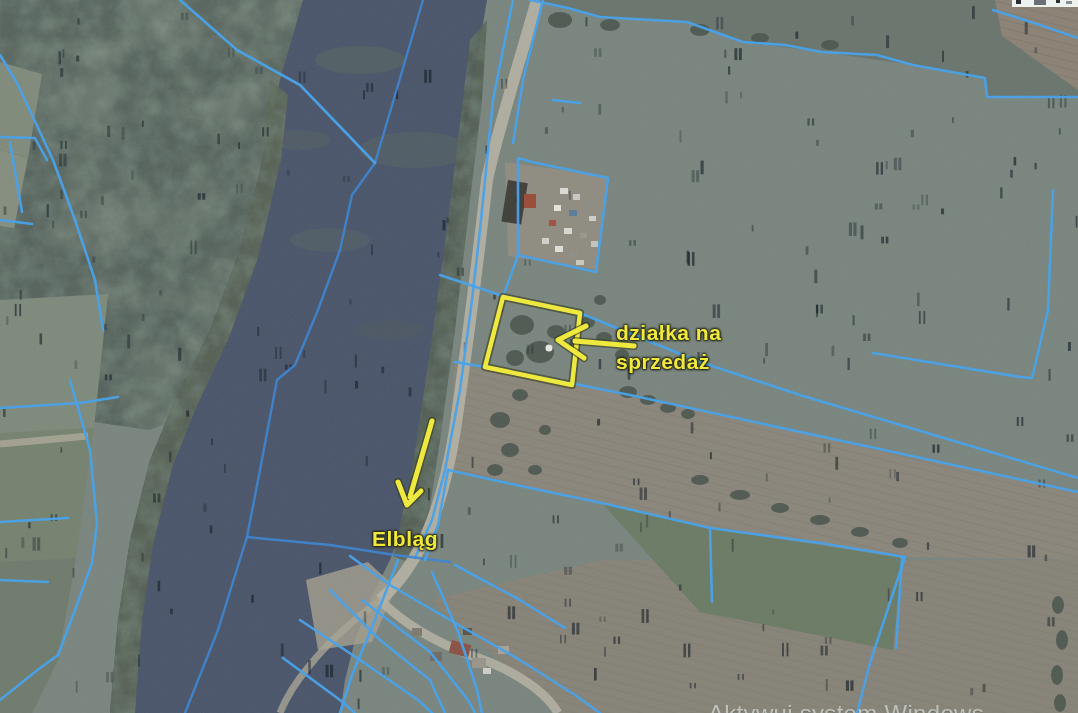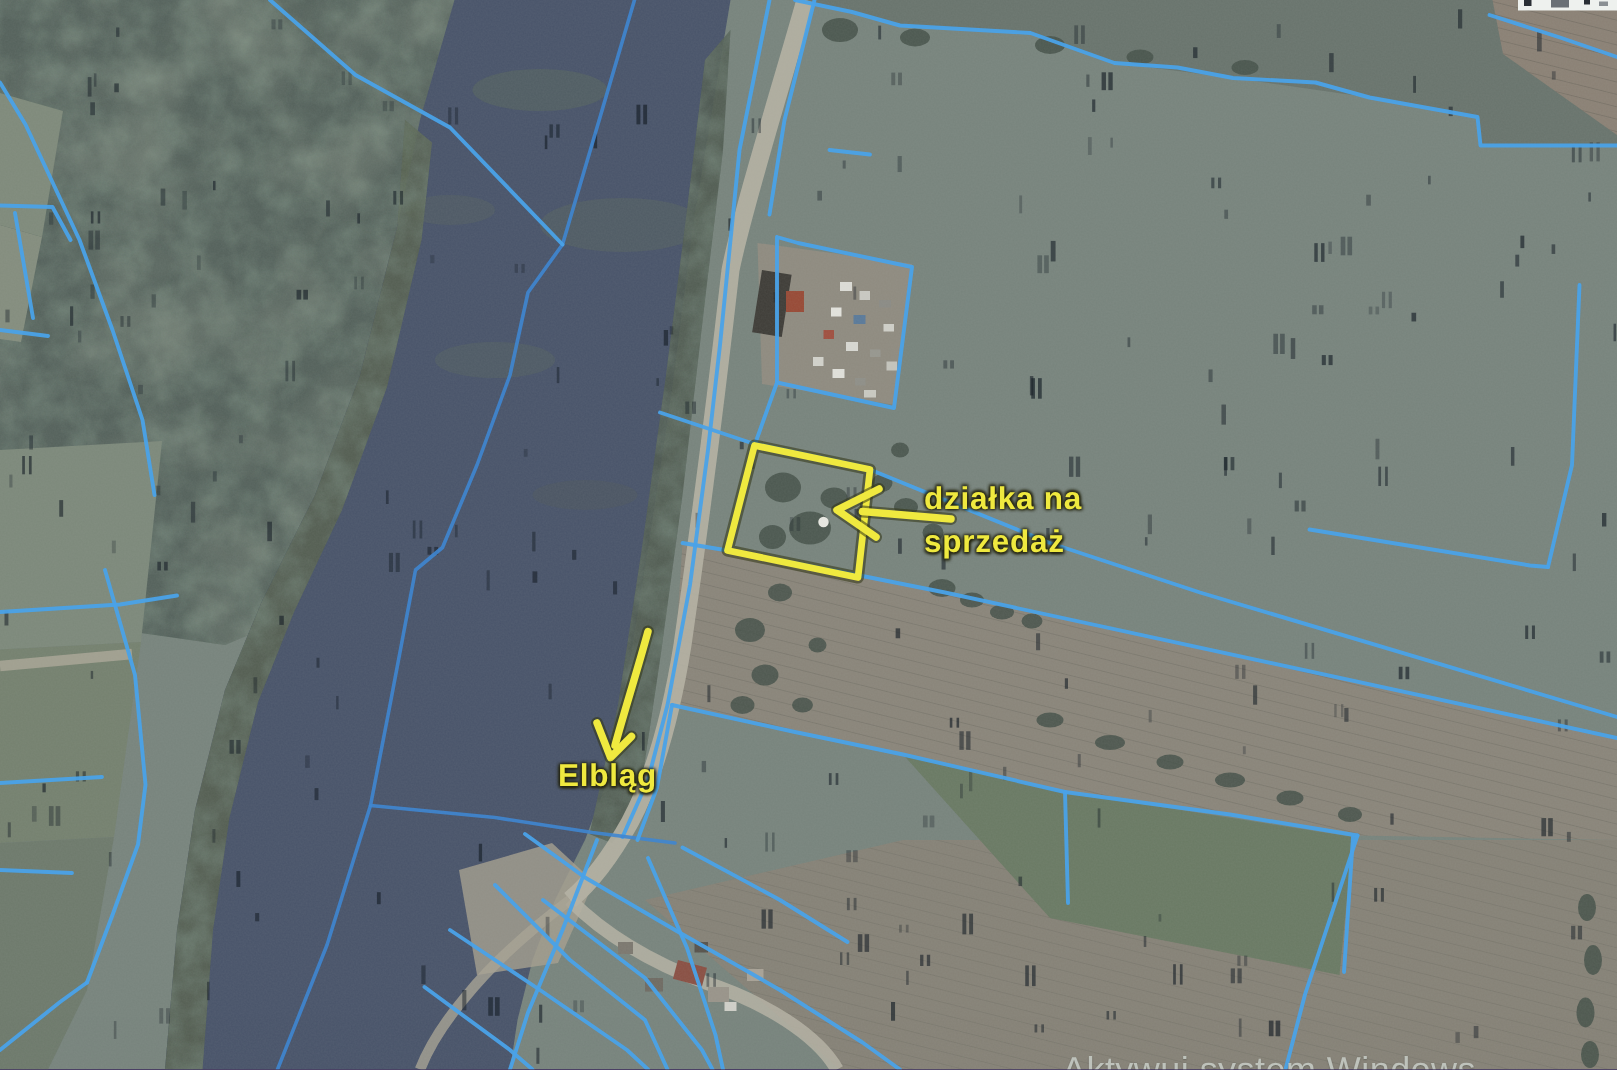--- a/index.html
+++ b/index.html
@@ -1,18 +1,18 @@
 <!DOCTYPE html>
 <html style="--cadastral_line: #4aa2e8; --annotation_yellow: #efe93f; --river_water: #49546a; --field_green: #78847d; --field_brown: #8a857a; --forest_green: #55625c; --road_gray: #b5b1a3;"><head>
 <meta charset="utf-8">
 <style>
   html,body{margin:0;padding:0;background:#222;}
   .stage{
     position:relative;width:1078px;height:713px;overflow:hidden;
-    background:#6d28d9;font-family:"Liberation Sans",sans-serif;
+    background:#0f766e;font-family:"Liberation Sans",sans-serif;
     user-select:none;
   }
   .stage svg{position:absolute;left:0;top:0;display:block;}
   .cad{fill:none;stroke:var(--cadastral_line,#4aa2e8);stroke-width:2.6;stroke-linejoin:round;stroke-linecap:round;opacity:.95;}
   .cad-dark{fill:none;stroke:#3f86d0;stroke-width:2.4;stroke-linejoin:round;stroke-linecap:round;opacity:.9;}
   .yel{fill:none;stroke:var(--annotation_yellow,#efe93f);stroke-linejoin:round;stroke-linecap:round;}
   .yel-halo{fill:none;stroke:rgba(50,52,20,.55);stroke-linejoin:round;stroke-linecap:round;}
   .ylabel{
     position:absolute;font-weight:bold;font-size:21px;line-height:29px;letter-spacing:.5px;
     color:var(--annotation_yellow,#efe93f);white-space:nowrap;
@@ -568,16 +568,16 @@
       <rect x="1056" y="0" width="4" height="3" fill="#2a2f35"></rect>
       <rect x="1066" y="1" width="6" height="3" fill="#8a8f93"></rect>
     </g>
   </svg>
 
   <div class="ylabel" style="left:616px;top:318px">
     <div>działka na</div>
     <div>sprzedaż</div>
   </div>
 
-  <div class="ylabel" style="left:372px;top:503px">Elbląg</div>
+  <div class="ylabel" style="left:372px;top:524px">Elbląg</div>
 
   <div class="watermark">Aktywuj system Windows</div>
 </div>
 
 </body></html>

